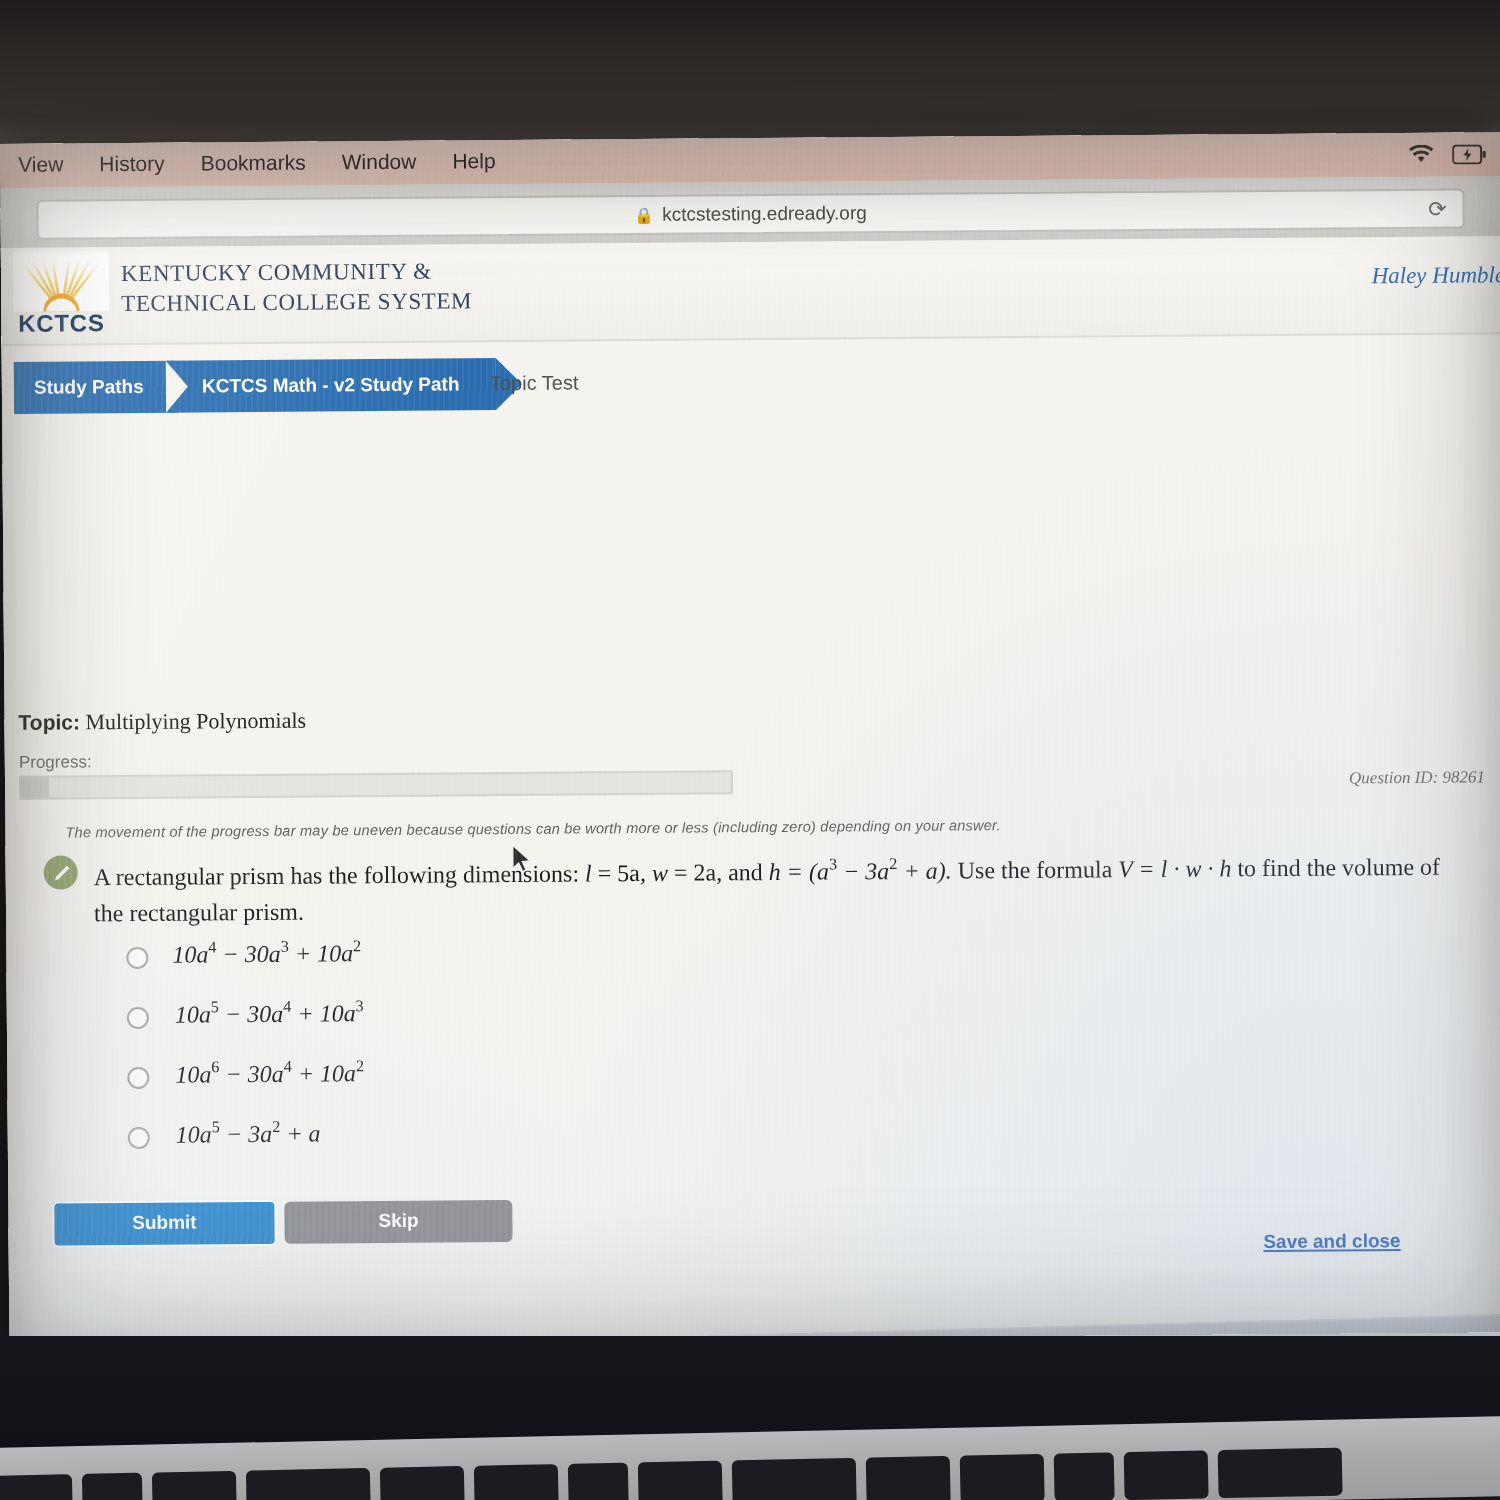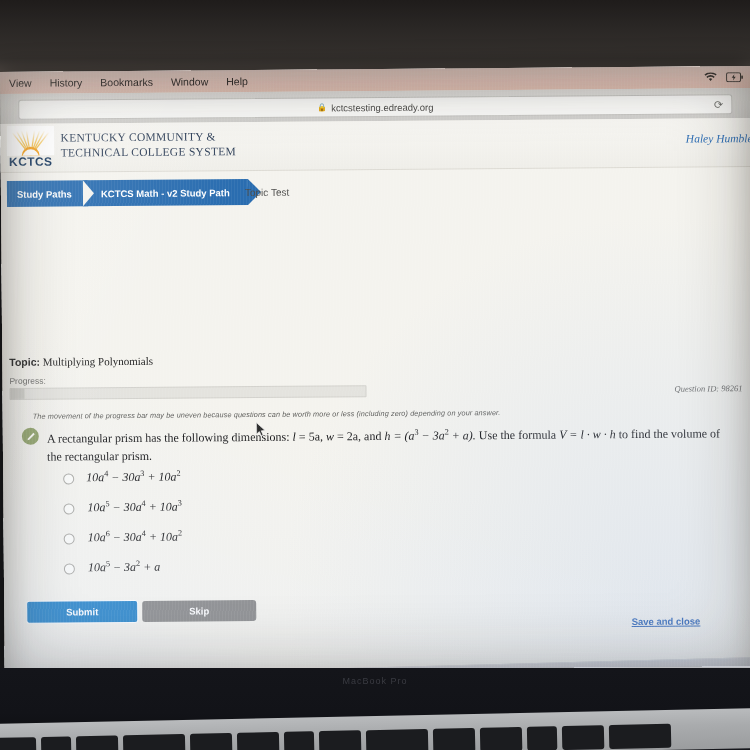--- a/index.html
+++ b/index.html
@@ -502,21 +502,20 @@
           </svg>
       </div>
 
     </div>
 
     <div class="glare"></div>
     <div class="vig"></div>
   </div>
 
   <div class="bezel-bottom">
-    <div class="mbp-label">MacBook Pro</div>
     <div class="kbd">
       <div class="keys">
         <i></i>
           <i class="s"></i>
         <i></i>
           <i class="w"></i>
         <i></i>
           <i></i>
         <i class="s"></i>
           <i></i>

